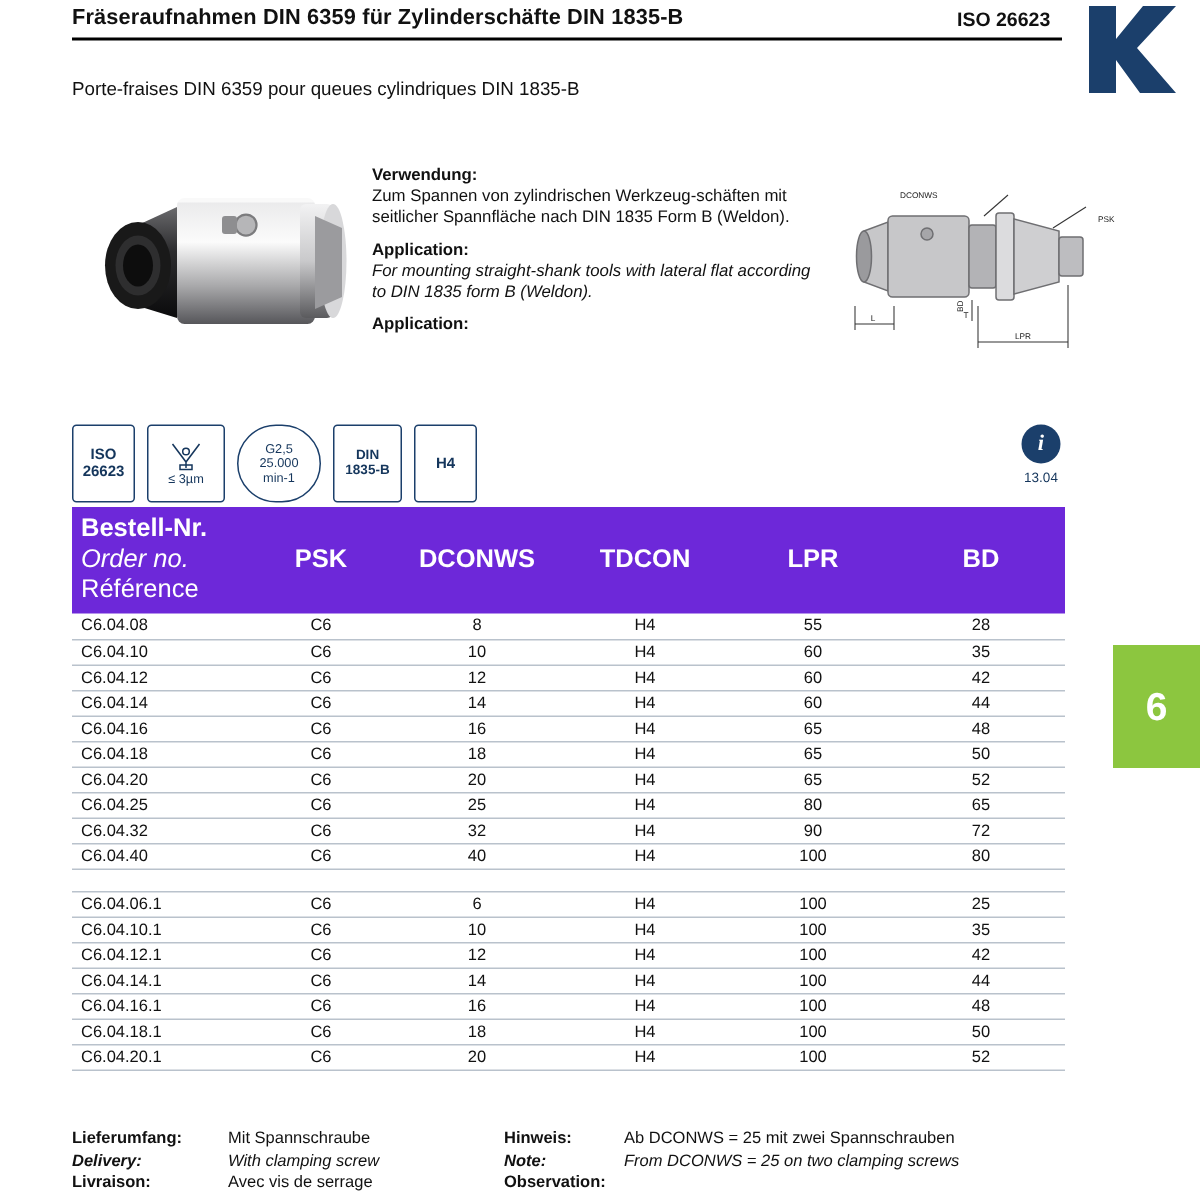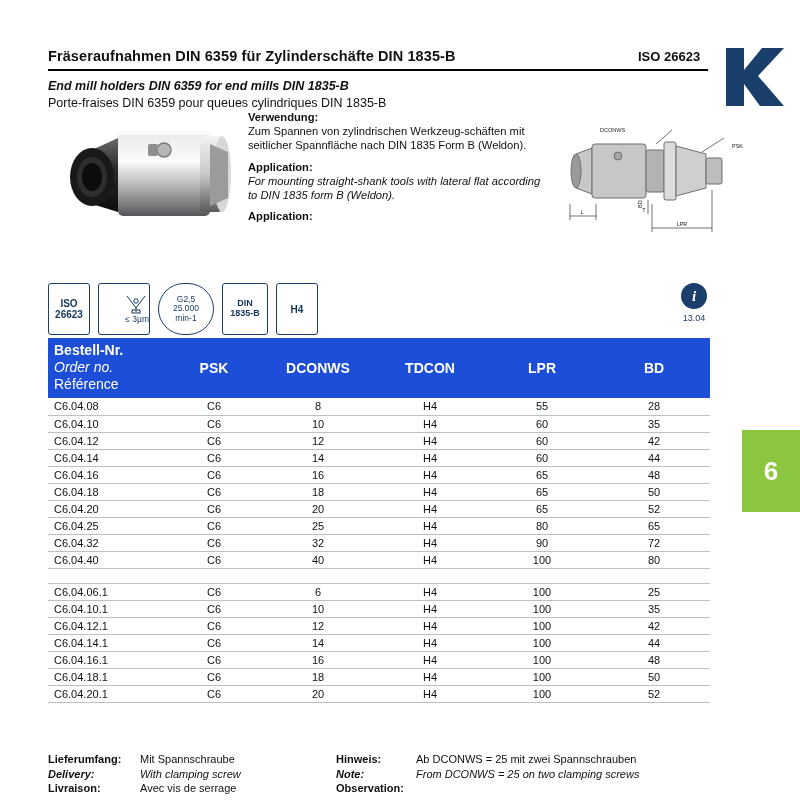--- a/index.html
+++ b/index.html
@@ -8,21 +8,21 @@
     width: 800px; height: 800px;
     background: #ffffff;
     font-family: "Liberation Sans", sans-serif;
     color: #111111;
     position: relative;
     overflow: hidden;
   }
 
   
   .header {
-    position: absolute; left: 0; top: 0; width: 748px; height: 86px; margin-top: 44px;
+    position: absolute; left: 0; top: 0; width: 748px; height: 86px;
   }
   .hdr-title {
     position: absolute; left: 48px; top: 4px;
     font-size: 14.5px; font-weight: bold; letter-spacing: .1px;
   }
   .hdr-iso {
     position: absolute; left: 638px; top: 5px;
     font-size: 13px; font-weight: bold;
   }
   .hdr-rule {
@@ -55,40 +55,40 @@
 
   
   .icons { position: absolute; left: 48px; top: 283px; height: 52px; }
   .ico {
     position: absolute; top: 0; height: 52px; border: 1px solid #1b3f6b;
     background: #fff; border-radius: 3px;
     display: flex; flex-direction: column; align-items: center; justify-content: center;
     font-size: 8.5px; color: #15365c; text-align: center; line-height: 1.1;
   }
   .ico-iso { left: 0; width: 42px; font-weight: bold; font-size: 10px; }
-  .ico-run { left: 50px; width: 52px; align-items: flex-end; }
+  .ico-run { left: 50px; width: 52px; }
   .ico-bal { left: 110px; width: 56px; border-radius: 26px; }
   .ico-din { left: 174px; width: 46px; font-weight: bold; font-size: 9px; }
   .ico-h4  { left: 228px; width: 42px; font-weight: bold; font-size: 10px; }
   .info-badge {
     position: absolute; left: 676px; top: 283px; width: 36px; height: 50px;
     display: flex; flex-direction: column; align-items: center; justify-content: flex-start;
   }
   .info-circle {
     width: 26px; height: 26px; border-radius: 50%; background: #1b3f6b; color: #fff;
     display: flex; align-items: center; justify-content: center;
     font-weight: bold; font-style: italic; font-size: 15px; font-family: "Liberation Serif", serif;
   }
   .info-txt { font-size: 9px; color: #15365c; margin-top: 4px; }
 
   
   .table-wrap { position: absolute; left: 48px; top: 338px; width: 662px; }
   table.main { border-collapse: collapse; width: 662px; }
   table.main thead th {
-    background: #1d4ed8; color: #ffffff; font-size: 14px; font-weight: bold;
+    background: #6d28d9; color: #ffffff; font-size: 17px; font-weight: bold;
     padding: 4px 0 5px 0; text-align: center; border: none; height: 40px; vertical-align: middle;
   }
   table.main thead th.first {
     text-align: left; padding-left: 6px; width: 118px;
     font-weight: normal; line-height: 1.22;
   }
   table.main thead th.first .l1 { font-weight: bold; }
   table.main thead th.first .l2 { font-style: italic; }
   table.main tbody td {
     font-size: 11px; text-align: center; padding: 2px 0 2px 0; height: 17px;
@@ -109,33 +109,32 @@
     background: #8cc63f; color: #ffffff; font-size: 26px; font-weight: bold;
     display: flex; align-items: center; justify-content: center;
   }
 
   
   .footer { position: absolute; left: 48px; top: 752px; width: 700px; font-size: 11px; line-height: 1.33; }
   .foot-col { position: absolute; top: 0; }
   .foot-left { left: 0; width: 300px; }
   .foot-right { left: 288px; width: 420px; }
   .foot-row { display: flex; }
-  .foot-lbl { width: 92px; font-weight: bold; }
+  .foot-lbl { width: 104px; font-weight: bold; }
   .foot-lbl.it { font-weight: bold; font-style: italic; }
   .foot-val.it { font-style: italic; }
   .foot-right .foot-lbl { width: 80px; }
 </style>
 </head>
 <body>
 
 <div class="header">
   <div class="hdr-title">Fräseraufnahmen DIN 6359 für Zylinderschäfte DIN 1835-B</div>
   <div class="hdr-iso">ISO 26623</div>
   <div class="hdr-rule"></div>
-  <div class="hdr-sub1">End mill holders DIN 6359 for end mills DIN 1835-B</div>
   <div class="hdr-sub2">Porte-fraises DIN 6359 pour queues cylindriques DIN 1835-B</div>
 
   <svg class="logo" viewBox="0 0 62 62">
     <polygon points="4,2 22,2 22,24 40,2 62,2 36,30 62,60 38,60 22,38 22,60 4,60" fill="#1b3f6b"></polygon>
   </svg>
 </div>
 
 <svg class="prod-img" viewBox="0 0 190 130">
   <defs>
     <linearGradient id="gBody" x1="0" y1="0" x2="0" y2="1">

